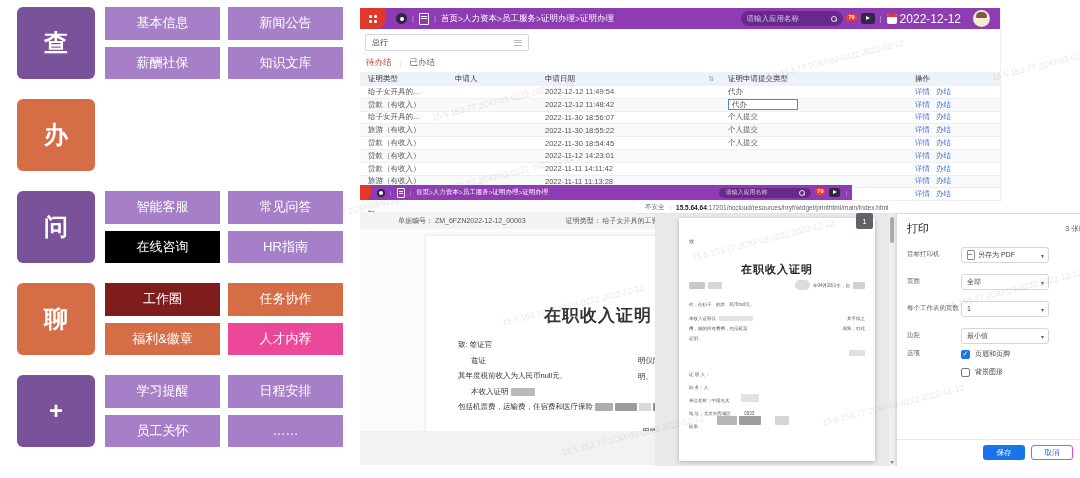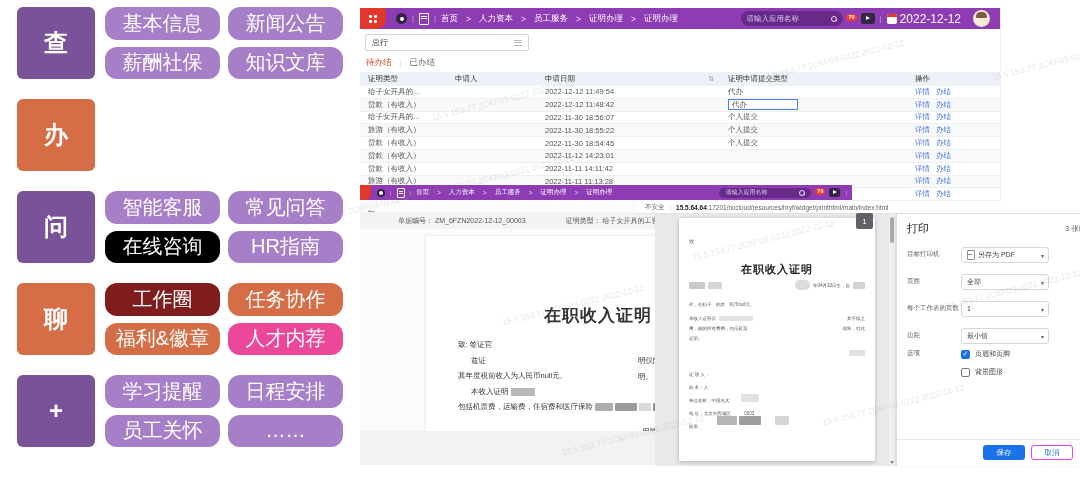--- a/index.html
+++ b/index.html
@@ -4,39 +4,39 @@
 <style>
   html,body{margin:0;padding:0;background:#fff;}
   .stage{position:relative;width:1080px;height:478px;background:#fff;overflow:hidden;
          font-family:"Liberation Sans","DejaVu Sans",sans-serif;-webkit-font-smoothing:antialiased;}
   
   .launcher{position:absolute;left:17px;top:7px;width:326px;display:flex;flex-direction:column;gap:20px;}
   .group{display:flex;gap:10px;height:72px;}
   .group-key{width:78px;border-radius:6px;color:#fff;font-size:24px;font-weight:bold;
              display:flex;align-items:center;justify-content:center;flex:none;}
   .group-items{flex:1;display:grid;grid-template-columns:1fr 1fr;gap:7px 8px;}
-  .tile{border-radius:12px;color:#fff;font-size:20px;display:flex;align-items:center;justify-content:center;cursor:pointer;}
+  .tile{border-radius:0;color:#fff;font-size:13px;display:flex;align-items:center;justify-content:center;cursor:pointer;}
   
   .win{position:absolute;background:#fff;}
   .hdr{display:flex;align-items:center;background:var(--c-header,#8d3cb3);color:#fff;}
   .hdr-lg{height:21px;font-size:8.5px;}
   .hdr-sm{height:15px;font-size:6.5px;}
   .logo{background:var(--c-logo,#e2382c);border-radius:2px 2px 10px 2px;position:relative;flex:none;}
   .logo-lg{width:26px;height:21px;}
   .logo-sm{width:11px;height:15px;border-radius:0 0 6px 0;}
   .logo i{position:absolute;left:50%;top:50%;margin:-4px 0 0 -4px;width:3px;height:3px;background:#fff;border-radius:1px;
           box-shadow:5px 0 0 #fff,0 5px 0 #fff,5px 5px 0 #fff;}
   .hicon-circle{border-radius:50%;background:#342447;position:relative;flex:none;}
   .hicon-circle::after{content:"";position:absolute;left:50%;top:50%;width:4px;height:4px;margin:-2px 0 0 -2px;border-radius:50%;background:#fff;}
   .sz11{width:11px;height:11px;} .sz8{width:8px;height:8px;}
   .hsep{color:rgba(255,255,255,.5);margin:0 5px;font-size:.9em;}
   .docicon{border:1px solid #fff;border-radius:1px;position:relative;flex:none;}
   .docicon-lg{width:8px;height:10px;} .docicon-sm{width:6px;height:8px;}
   .docicon::after{content:"";position:absolute;left:1px;top:2px;right:1px;height:1px;background:#fff;box-shadow:0 2px 0 #fff;}
-  .crumbs{display:flex;align-items:center;gap:8px;white-space:nowrap;}
+  .crumbs{display:flex;align-items:center;gap:0;white-space:nowrap;}
   .crumb{cursor:pointer;} .crumb-sep{opacity:.8;}
   .hdr-spacer{flex:1;}
   .spill{background:rgba(30,5,50,.33);border-radius:8px;display:flex;align-items:center;padding:0 6px;color:#d9c6ec;}
   .spill-lg{width:90px;height:15px;font-size:7.5px;} .spill-sm{width:80px;height:10px;font-size:6px;border-radius:6px;}
   .spill .ph{flex:1;overflow:hidden;white-space:nowrap;}
   .mag{position:relative;width:6px;height:6px;flex:none;}
   .mag::before{content:"";position:absolute;left:0;top:0;width:4px;height:4px;border:1px solid #e8def2;border-radius:50%;}
   .mag::after{content:"";position:absolute;left:4px;top:4px;width:2px;height:1px;background:#e8def2;transform:rotate(45deg);}
   .bellwrap{position:relative;flex:none;margin:0 4px 0 8px;}
   .bell{background:#fff;border-radius:4px 4px 1px 1px;}

